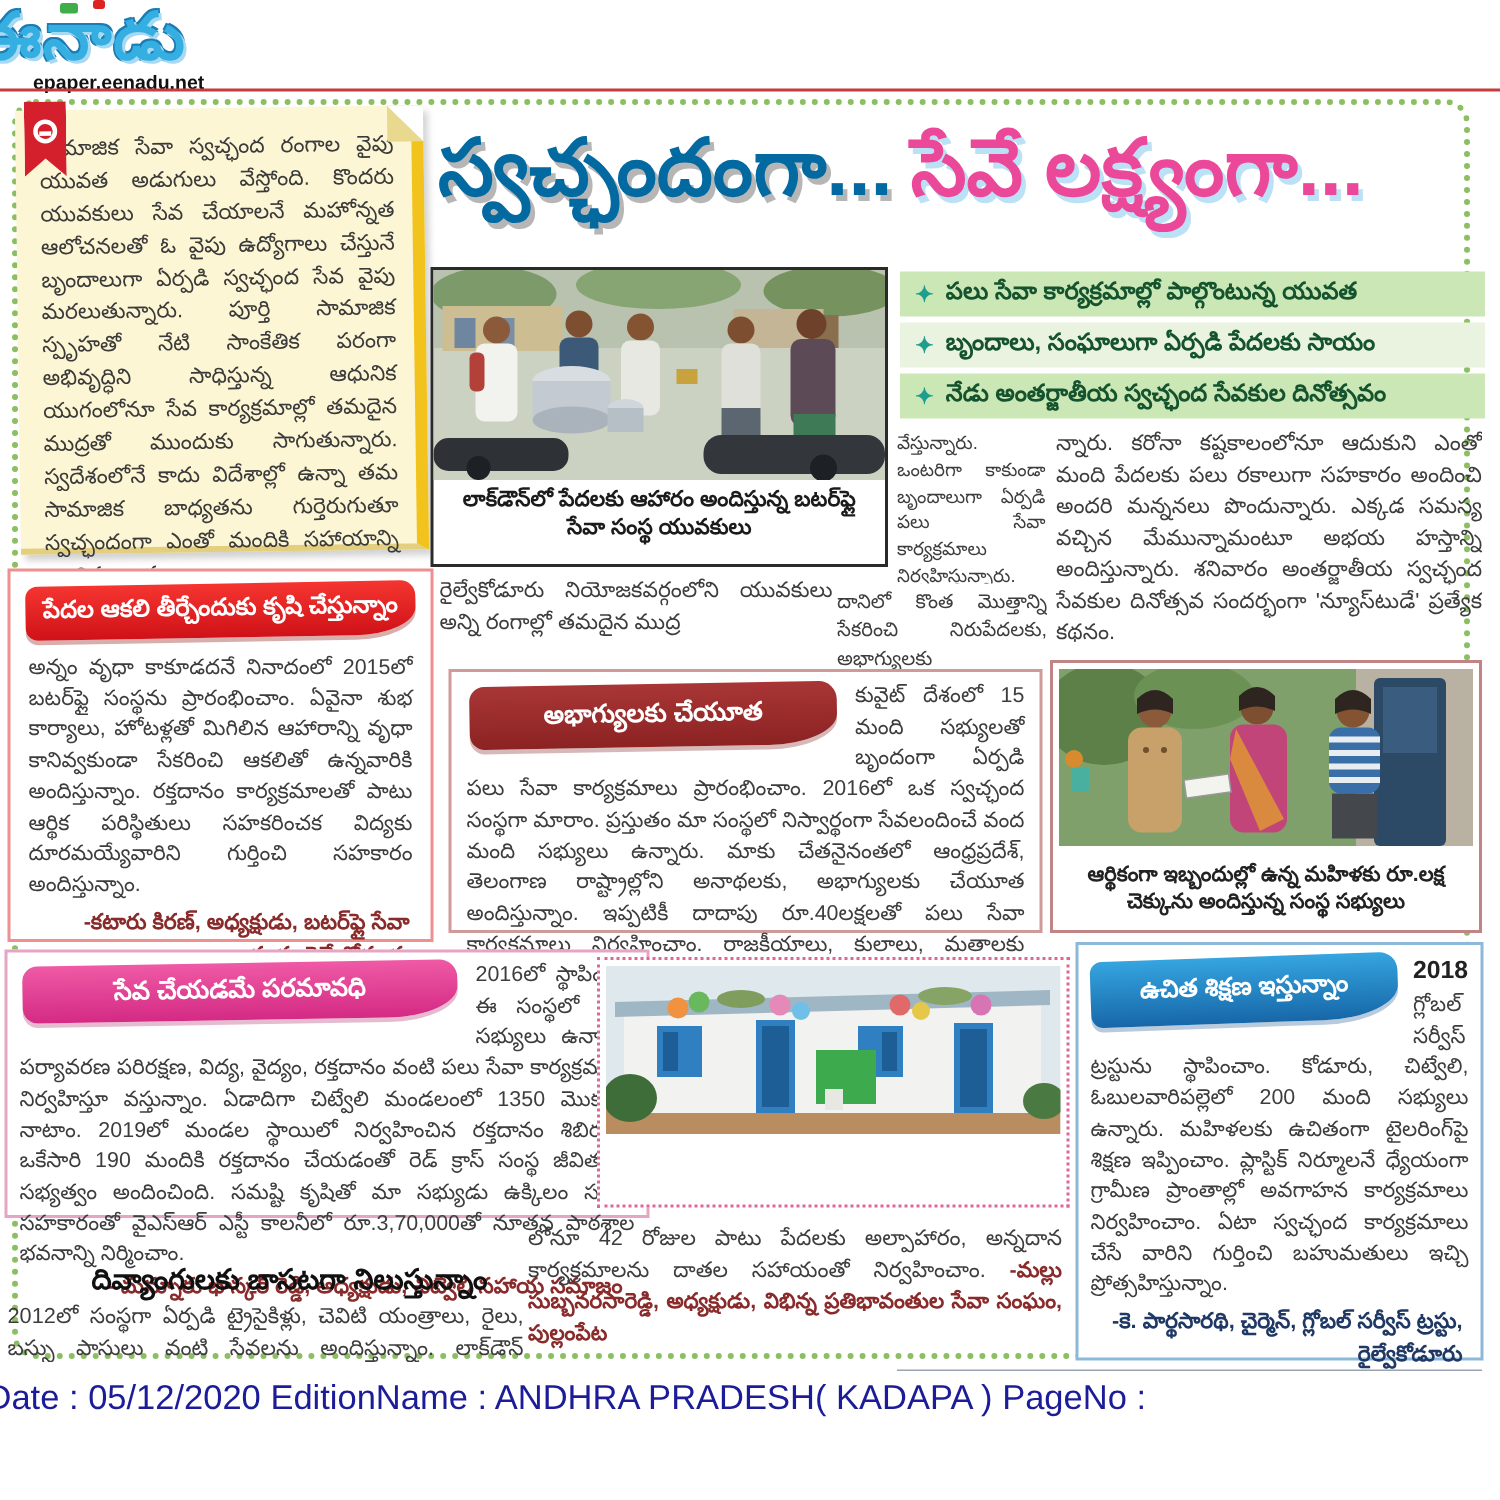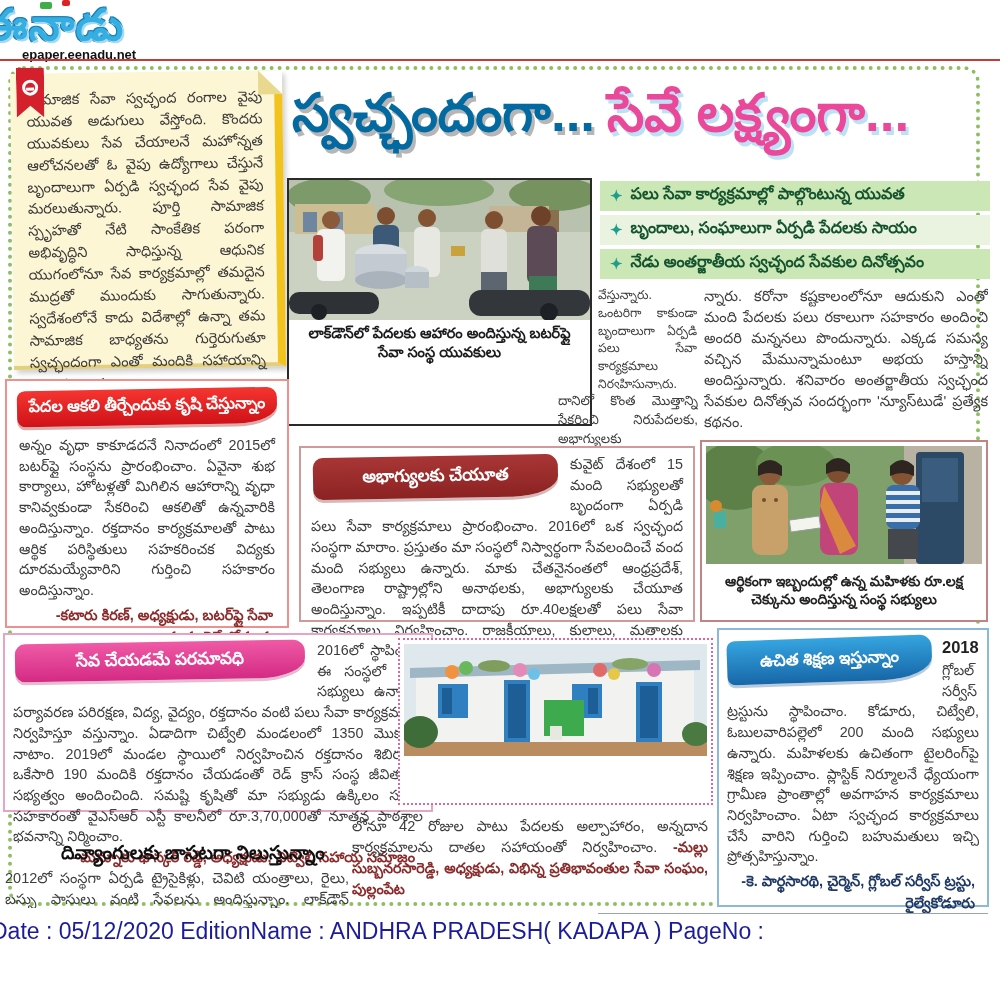--- a/index.html
+++ b/index.html
@@ -30,21 +30,21 @@
   .bookmark-ring::after { content:""; position:absolute; left:1px; top:5px; width:8px; height:3px; background:#fff; }
   .note-text-rest { font-size:14.6px; line-height:1.5; color:#3a3a3a; text-align:justify; }
   .note-byline { margin-top:8px; font-size:15px; font-weight:bold; color:#1565c0; text-align:center; }
 
   
   .headline { left:292px; top:82px; white-space:nowrap; font-weight:bold; font-size:53px; letter-spacing:0px; }
   .hl-black { color:#0369a1; text-shadow:3px 4px 0 rgba(110,110,110,.5); }
   .hl-blue  { color:#ec4899; text-shadow:3px 4px 0 rgba(46,163,227,.33); margin-left:12px; }
 
   
-  .photo1-box { left:287px; top:178px; width:305px; height:248px; border:2px solid #2a2a2a; background:#fff; }
+  .photo1-box { left:287px; top:178px; width:305px; height:200px; border:2px solid #2a2a2a; background:#fff; }
   .photo1-box svg { display:block; }
   .photo-caption { font-weight:bold; font-size:14.5px; color:#1b1b1b; text-align:center; line-height:1.3; padding:4px 10px; }
 
   
   .bullets { left:600px; top:181px; width:390px; }
   .bullet-row { display:flex; align-items:center; gap:8px; height:30px; margin-bottom:4px; padding-left:10px;
                 font-weight:bold; font-size:16px; color:#14532d; }
   .bullet-row.b1, .bullet-row.b3 { background:#cbe7b5; }
   .bullet-row.b2 { background:#e9f3e0; }
   .bullet-star { color:#1f9e8e; font-size:15px; }
@@ -181,20 +181,21 @@
     <div class="bullet-row b2">
       <span class="bullet-star">✦</span>
       <span>బృందాలు, సంఘాలుగా ఏర్పడి పేదలకు సాయం</span>
     </div>
     <div class="bullet-row b3">
       <span class="bullet-star">✦</span>
       <span>నేడు అంతర్జాతీయ స్వచ్ఛంద సేవకుల దినోత్సవం</span>
     </div>
   </div>
 
+  <div class="abs lead colA">రైల్వేకోడూరు నియోజకవర్గంలోని యువకులు అన్ని రంగాల్లో తమదైన ముద్ర</div>
   <div class="abs lead colBu">వేస్తున్నారు. ఒంటరిగా కాకుండా బృందాలుగా ఏర్పడి పలు సేవా కార్యక్రమాలు నిర్వహిస్తున్నారు. స్వచ్ఛందంగా బృందాలు ఏర్పాటు చేసుకుని వారు సంపాదిస్తున్న</div>
   <div class="abs lead colBl">దానిలో కొంత మొత్తాన్ని సేకరించి నిరుపేదలకు, అభాగ్యులకు చేయూతనందిస్తు</div>
   <div class="abs lead colC">న్నారు. కరోనా కష్టకాలంలోనూ ఆదుకుని ఎంతో మంది పేదలకు పలు రకాలుగా సహకారం అందించి అందరి మన్ననలు పొందున్నారు. ఎక్కడ సమస్య వచ్చిన మేమున్నామంటూ అభయ హస్తాన్ని అందిస్తున్నారు. శనివారం అంతర్జాతీయ స్వచ్ఛంద సేవకుల దినోత్సవ సందర్భంగా 'న్యూస్‌టుడే' ప్రత్యేక కథనం.</div>
 
   <div class="abs arrow-deco">➤</div>
 
   <div class="abs sec box-red">
     <div class="ribbon-red">పేదల ఆకలి తీర్చేందుకు కృషి చేస్తున్నాం</div>
     <div class="sec-body">అన్నం వృధా కాకూడదనే నినాదంలో 2015లో బటర్‌ఫ్లై సంస్థను ప్రారంభించాం. ఏవైనా శుభ కార్యాలు, హోటళ్లతో మిగిలిన ఆహారాన్ని వృధా కానివ్వకుండా సేకరించి ఆకలితో ఉన్నవారికి అందిస్తున్నాం. రక్తదానం కార్యక్రమాలతో పాటు ఆర్థిక పరిస్థితులు సహకరించక విద్యకు దూరమయ్యేవారిని గుర్తించి సహకారం అందిస్తున్నాం.</div>
     <div class="byline">-కటారు కిరణ్, అధ్యక్షుడు, బటర్‌ఫ్లై సేవా సంస్థ, రైల్వేకోడూరు</div>

